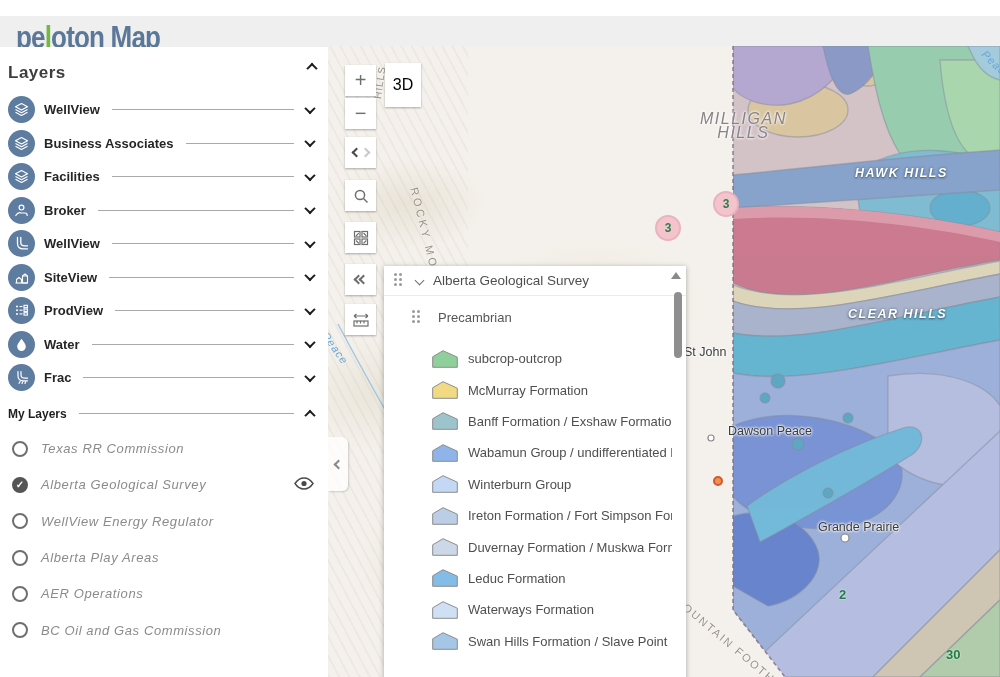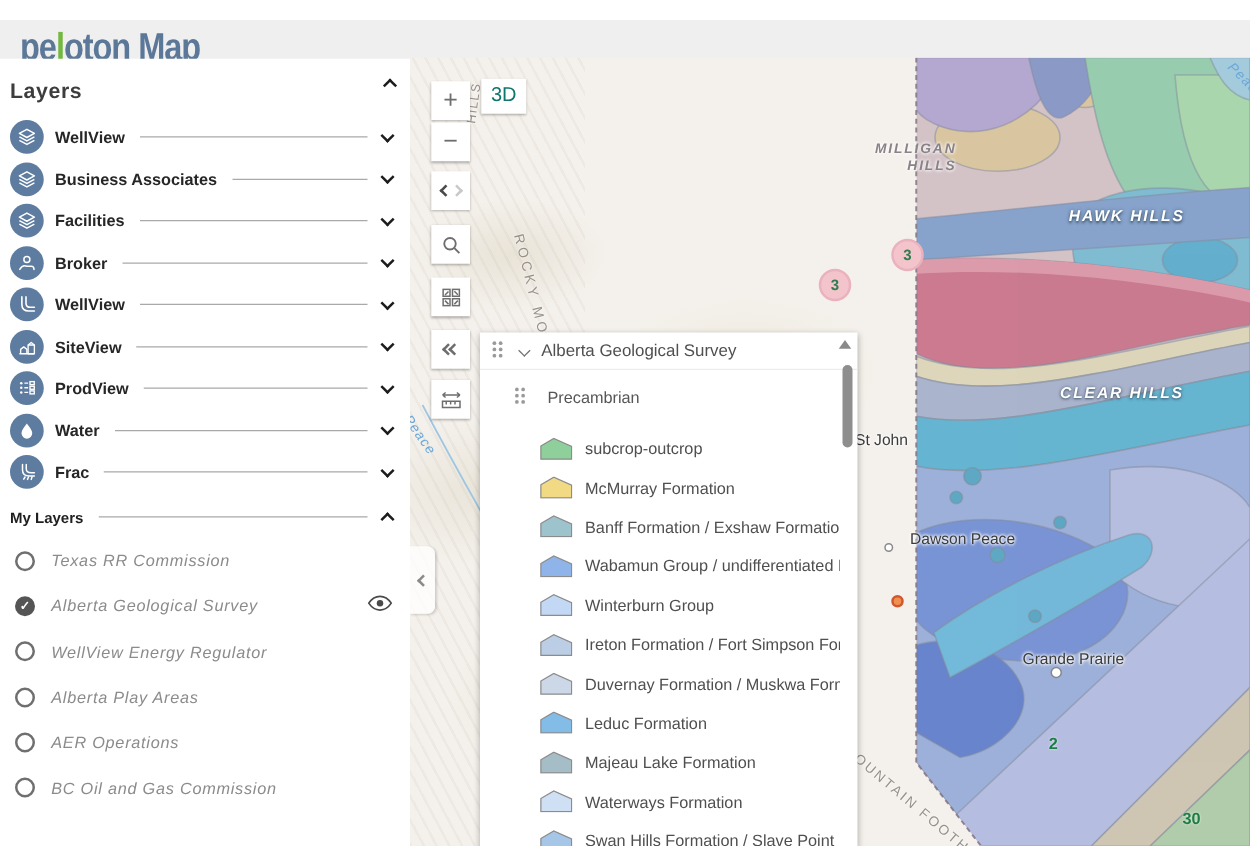--- a/index.html
+++ b/index.html
@@ -38,36 +38,36 @@
         radial-gradient(ellipse 140px 90px at 8% 55%, #eae5da 0%, transparent 65%),
         radial-gradient(ellipse 120px 90px at 16% 82%, #ebe6db 0%, transparent 65%),
         radial-gradient(ellipse 160px 90px at 40% 40%, #efeade 0%, transparent 70%),
         #f4f1ec}
   .ridges{position:absolute;left:0;top:0;width:140px;height:631px;
        background:repeating-linear-gradient(62deg, rgba(175,163,140,.14) 0 2px, transparent 2px 9px);opacity:.7}
   svg.geo{position:absolute;left:0;top:0}
 
   
   .maplabel{position:absolute;white-space:nowrap;pointer-events:none}
-  .terrain2{color:#8a8287;font-weight:bold;font-style:italic;font-size:11px;letter-spacing:1.5px;text-align:right;line-height:14px;text-shadow:0 0 3px #fff,0 0 3px #fff}
+  .terrain2{color:#8a8287;font-weight:normal;font-style:italic;font-size:16px;letter-spacing:1.5px;text-align:center;line-height:14px;text-shadow:0 0 3px #fff,0 0 3px #fff}
   .white-lbl{color:#fff;font-weight:bold;font-style:italic;font-size:12.5px;letter-spacing:1.5px;text-shadow:0 1px 2px rgba(55,80,100,.85),0 0 3px rgba(55,80,100,.55)}
   .city{color:#3b3b3b;font-size:12.5px;text-shadow:0 0 2px #fff,0 0 3px #fff,0 0 3px #fff}
   .riverlbl{color:#6aa7d8;font-style:italic;font-size:11px;letter-spacing:1px}
   .rot{transform-origin:left top}
   .range{color:#98918a;font-size:11px;letter-spacing:3px;text-shadow:0 0 2px #fff}
 
   
   .cluster{position:absolute;width:26px;height:26px;border-radius:50%;background:#f3c4cc;border:2px solid #eab2bd;color:#2e7d4f;font-size:12px;font-weight:bold;display:flex;align-items:center;justify-content:center}
   .odot{position:absolute;width:10px;height:10px;border-radius:50%;background:#f09050;border:2px solid #d2572e}
   .gcount{position:absolute;color:#1e7d46;font-weight:bold;font-size:13px;text-shadow:0 0 2px rgba(255,255,255,.8)}
 
   
   .tbtn{position:absolute;left:17px;width:31px;height:31px;background:#fff;box-shadow:0 1px 2px rgba(0,0,0,.3);display:flex;align-items:center;justify-content:center;color:#6e6e6e}
   .tbtn.zoom{font-size:20px;font-weight:400}
-  .btn3d{position:absolute;left:57px;top:17px;width:36px;height:28px;background:#fff;box-shadow:0 1px 2px rgba(0,0,0,.3);display:flex;align-items:center;justify-content:center;font-size:16px;color:#0f766e}
+  .btn3d{position:absolute;left:57px;top:17px;width:36px;height:44px;background:#fff;box-shadow:0 1px 2px rgba(0,0,0,.3);display:flex;align-items:center;justify-content:center;font-size:16px;color:#000000}
   .tchev{display:inline-block;width:7px;height:7px;border-right:2px solid #4a4a4a;border-bottom:2px solid #4a4a4a}
   .tchev.left{transform:rotate(135deg)}
   .tchev.right{transform:rotate(-45deg);border-color:#c9c9c9}
   .collapse-tab{position:absolute;left:0;top:391px;width:20px;height:54px;background:rgba(255,255,255,.78);border-radius:0 6px 6px 0;box-shadow:1px 1px 2px rgba(0,0,0,.15);display:flex;align-items:center;justify-content:center}
   .collapse-tab .tchev{border-color:#8a8a8a}
 
   
   .panel{position:absolute;left:56px;top:220px;width:302px;height:470px;background:#fff;box-shadow:0 1px 5px rgba(0,0,0,.3)}
   .phdr{display:flex;align-items:center;height:30px;padding-left:10px;border-bottom:1px solid #ececec}
   .ptitle{font-size:13.5px;color:#4f4f4f;margin-left:10px}
@@ -420,26 +420,20 @@
             <span class="plabel">Duvernay Formation / Muskwa Format</span>
           </div>
         <div class="prow">
             <svg class="swatch" width="26" height="18" viewBox="0 0 26 18">
               <path d="M0.7,6.8 L11,0.7 L25.3,7.2 V17.3 H0.7 Z" stroke="#8c8c8c" fill="#83bce6"></path>
             </svg>
             <span class="plabel">Leduc Formation</span>
           </div>
         <div class="prow">
             <svg class="swatch" width="26" height="18" viewBox="0 0 26 18">
-              <path d="M0.7,6.8 L11,0.7 L25.3,7.2 V17.3 H0.7 Z" stroke="#8c8c8c" fill="#a4bdc6"></path>
-            </svg>
-            <span class="plabel">Majeau Lake Formation</span>
-          </div>
-        <div class="prow">
-            <svg class="swatch" width="26" height="18" viewBox="0 0 26 18">
               <path d="M0.7,6.8 L11,0.7 L25.3,7.2 V17.3 H0.7 Z" stroke="#8c8c8c" fill="#cfe0f4"></path>
             </svg>
             <span class="plabel">Waterways Formation</span>
           </div>
         <div class="prow">
             <svg class="swatch" width="26" height="18" viewBox="0 0 26 18">
               <path d="M0.7,6.8 L11,0.7 L25.3,7.2 V17.3 H0.7 Z" stroke="#8c8c8c" fill="#a6c6e8"></path>
             </svg>
             <span class="plabel">Swan Hills Formation / Slave Point For</span>
           </div>

